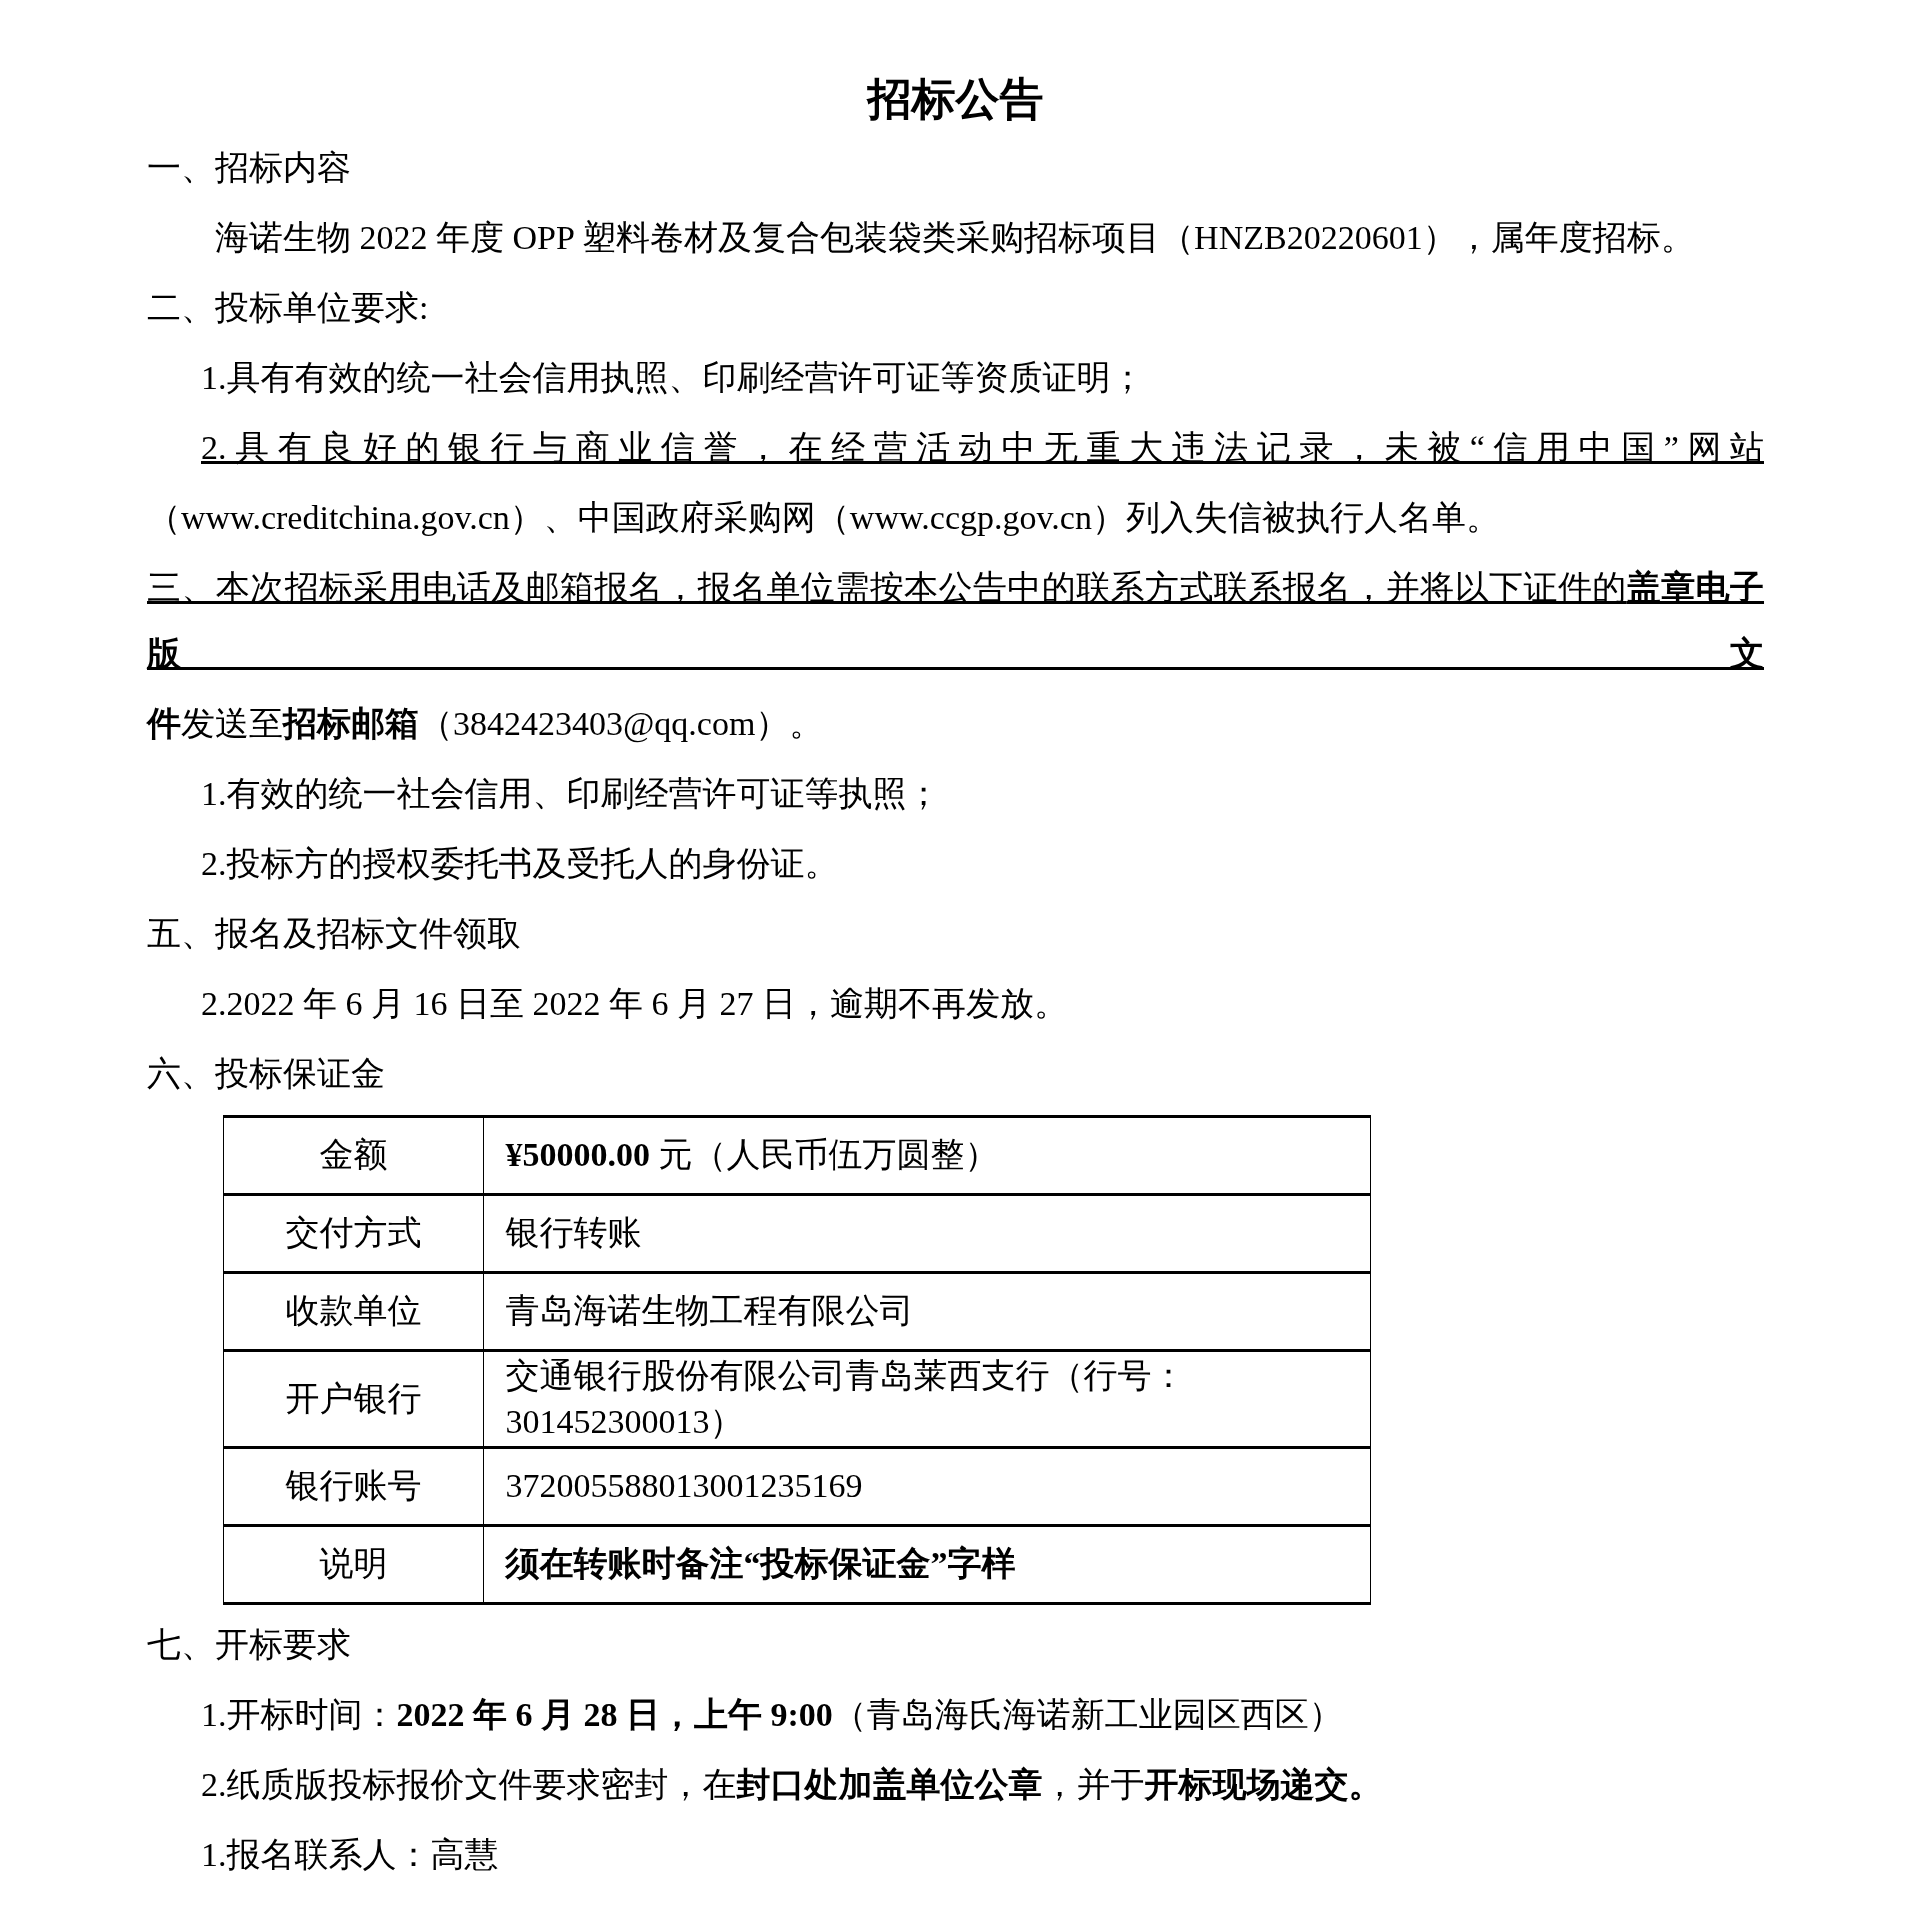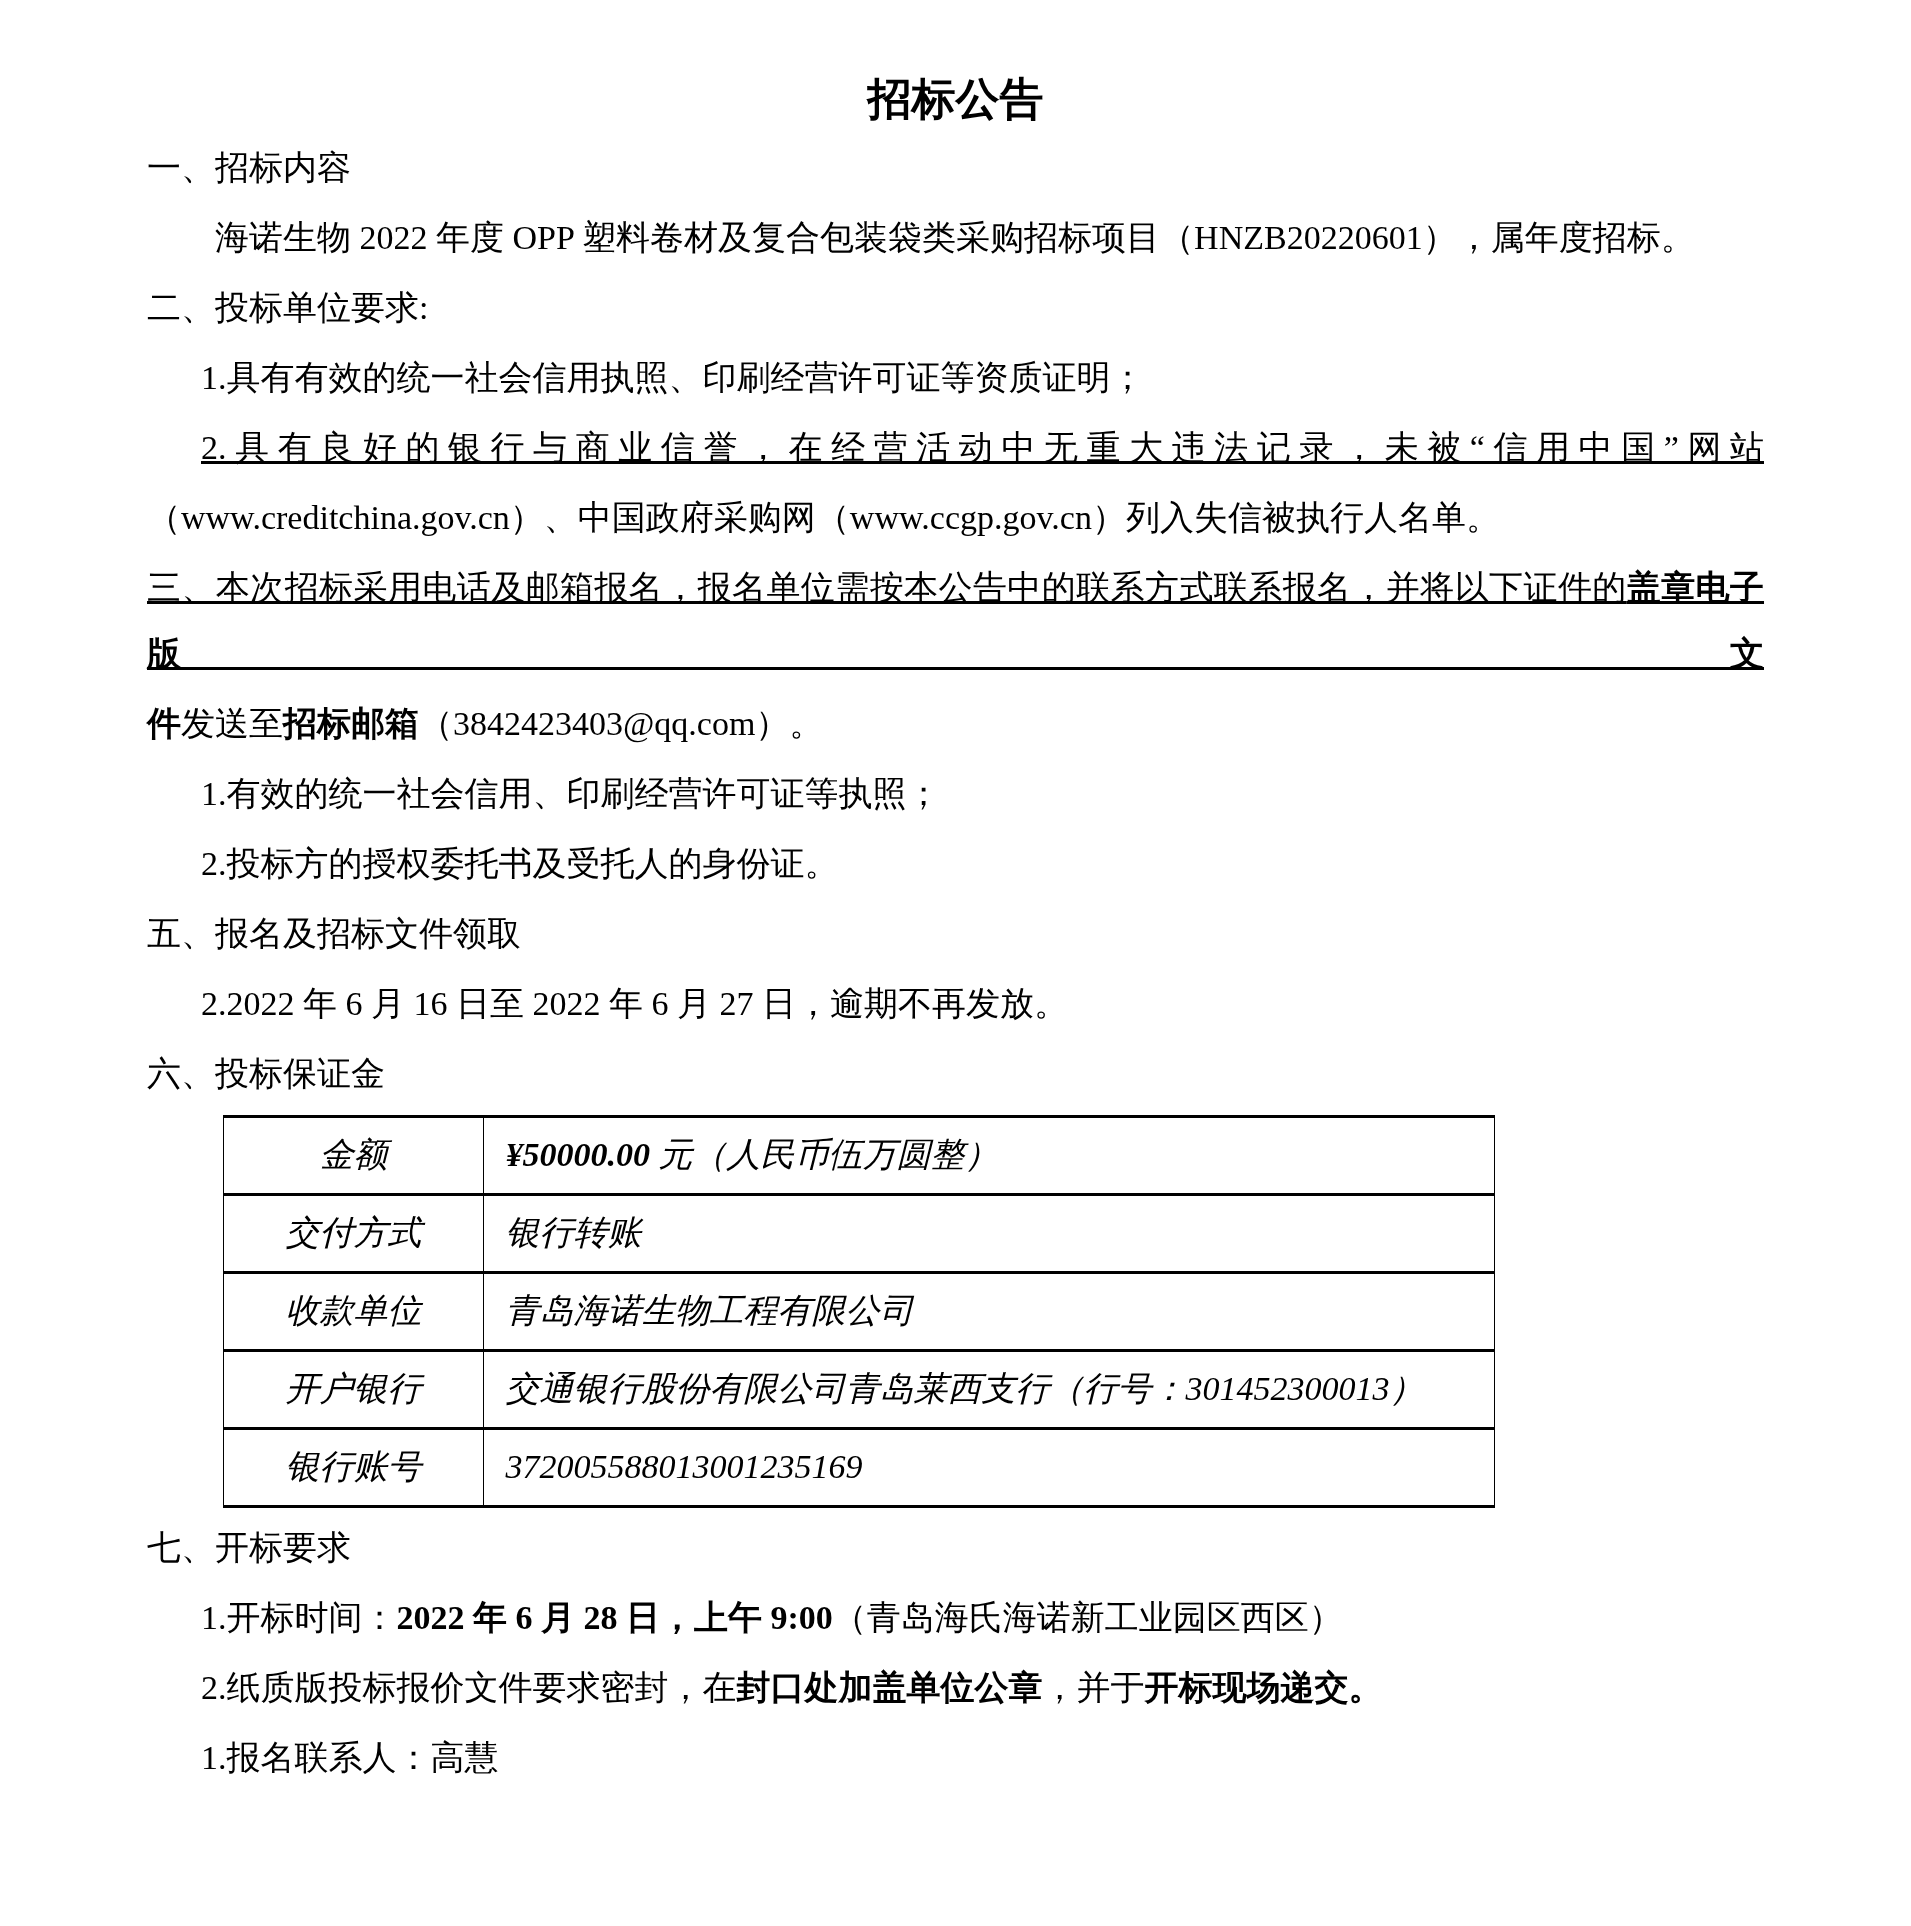--- a/index.html
+++ b/index.html
@@ -14,21 +14,21 @@
     margin:0 0 1px 0;line-height:62px;
   }
   p{margin:4px;line-height:66px;}
   p.item{padding-left:54px;}
   p.ind2{text-indent:68px;}
   p.j{text-align:justify;text-align-last:justify;text-decoration:underline;}
   b{font-weight:bold;}
 
   table.bond{
     border-collapse:collapse;margin:7.7px 0 7.7px 80px;
-    width:1272px;table-layout:fixed;font-style:italic;
+    width:1148px;table-layout:fixed;
   }
   table.bond td{
     border-left:1.5px solid #000;border-right:1.5px solid #000;
     border-top:3.5px solid #000;border-bottom:3.5px solid #000;
     height:73px;font-size:34px;
   }
   td.lab{width:257px;text-align:center;}
   td.val{padding-left:21.6px;}
 </style>
 </head>
@@ -69,20 +69,24 @@
           <td class="val"><span>青岛海诺生物工程有限公司</span></td>
         </tr>
         <tr>
           <td class="lab">开户银行</td>
           <td class="val"><span>交通银行股份有限公司青岛莱西支行（行号：301452300013）</span></td>
         </tr>
         <tr>
           <td class="lab">银行账号</td>
           <td class="val"><span>372005588013001235169</span></td>
         </tr>
+        <tr>
+          <td class="lab">说明</td>
+          <td class="val"><b>须在转账时备注“投标保证金”字样</b></td>
+        </tr>
       </tbody>
     </table>
 
   <div id="para-b">
       <p class="h"><span>七、开标要求</span></p>
       <p class="item"><span>1.开标时间：</span><b>2022 年 6 月 28 日，上午 9:00</b><span>（青岛海氏海诺新工业园区西区）</span></p>
       <p class="item"><span>2.纸质版投标报价文件要求密封，在</span><b>封口处加盖单位公章</b><span>，并于</span><b>开标现场递交。</b></p>
       <p class="item"><span>1.报名联系人：高慧</span></p>
     </div>
 

